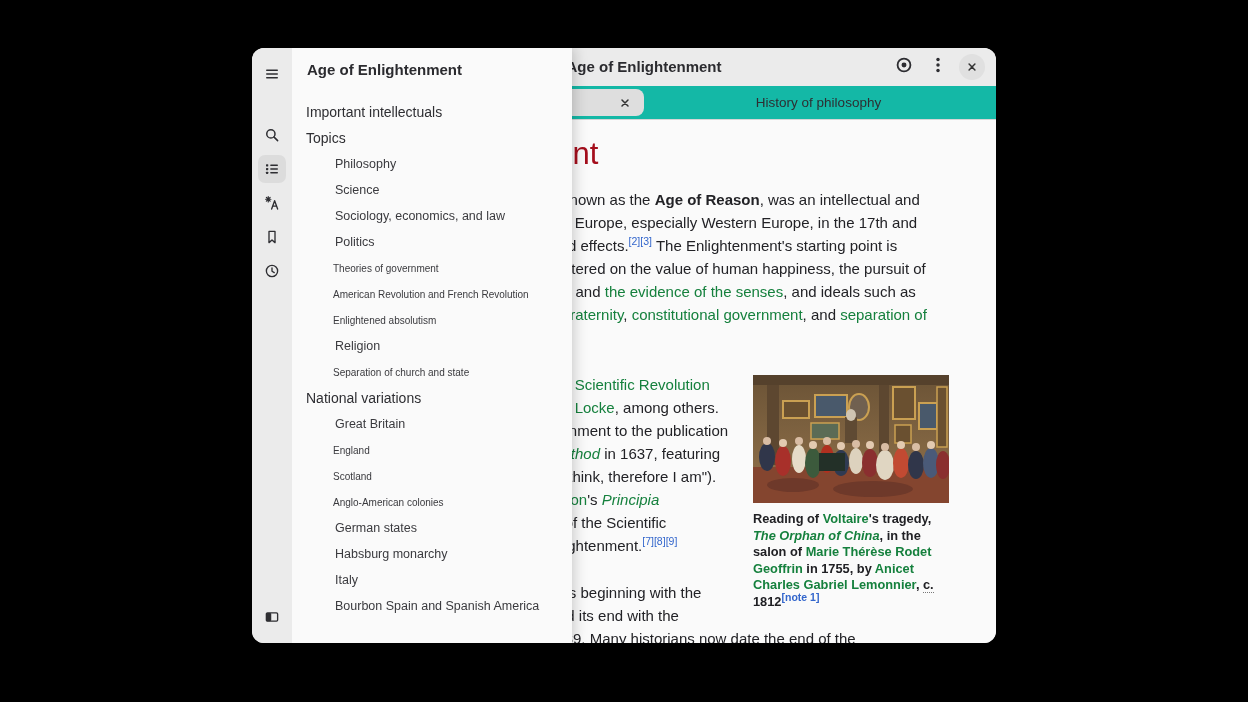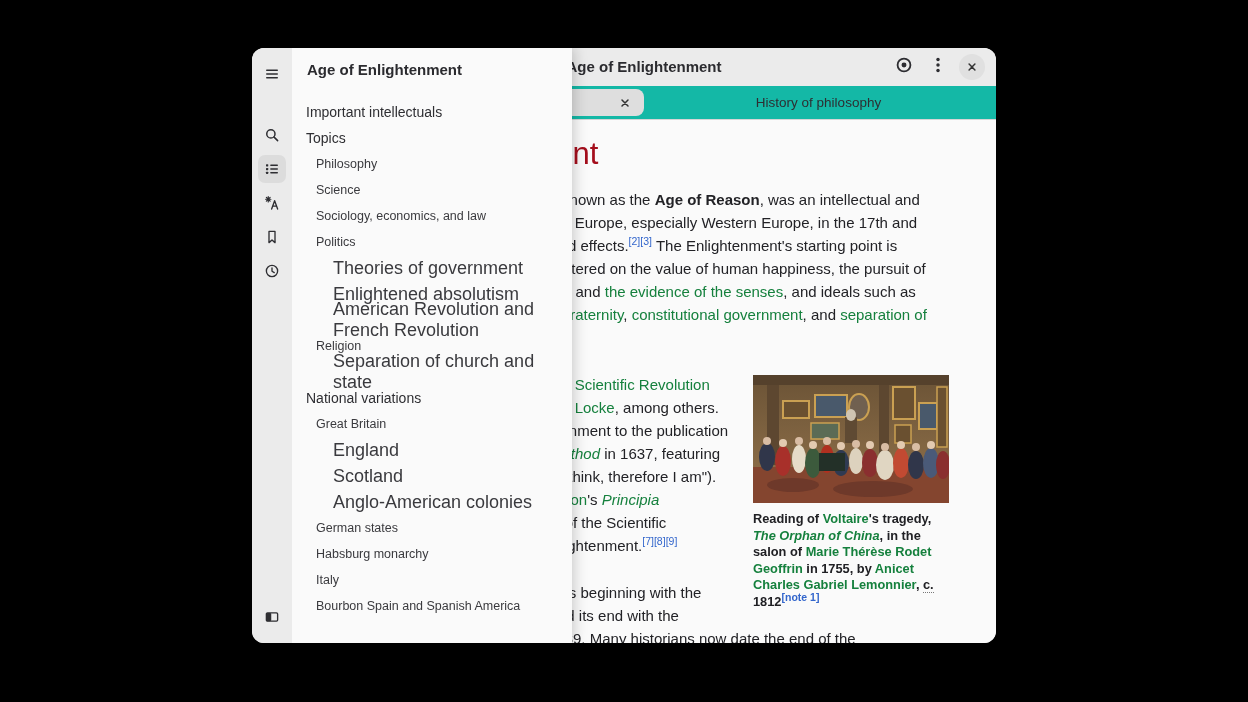--- a/index.html
+++ b/index.html
@@ -52,22 +52,22 @@
   figure.fig svg{display:block;}
   figcaption{margin-top:8px;font-size:12.8px;line-height:16.5px;color:#202024;}
 
   
   .toc-panel{position:absolute;left:40px;top:0;bottom:0;width:280px;background:#fafafa;z-index:5;
     box-shadow:3px 0 12px rgba(0,0,0,.18);padding:13px 0 0 0;}
   .toc-title{padding:0 15px;font-size:15px;font-weight:700;color:#2b2b2f;line-height:18px;}
   .toc-list{margin-top:20px;}
   .toc-item{height:26px;display:flex;align-items:center;color:#3a3a3e;}
   .toc-item.lvl0{padding-left:14px;font-size:14px;color:#2e2e32;}
-  .toc-item.lvl1{padding-left:24px;font-size:12.5px;}
-  .toc-item.lvl2{padding-left:41px;font-size:18px;}
+  .toc-item.lvl1{padding-left:43px;font-size:12.5px;}
+  .toc-item.lvl2{padding-left:41px;font-size:10px;}
 </style>
 </head>
 <body>
 
 <div class="window">
 
   <div class="header">
     <div class="header-title">Age of Enlightenment</div>
     <div class="header-actions">
       <div class="hdr-btn">
@@ -196,24 +196,24 @@
         <div class="toc-item lvl1">
           <span>Sociology, economics, and law</span>
         </div>
         <div class="toc-item lvl1">
           <span>Politics</span>
         </div>
         <div class="toc-item lvl2">
           <span>Theories of government</span>
         </div>
         <div class="toc-item lvl2">
+          <span>American Revolution and French Revolution</span>
+        </div>
+        <div class="toc-item lvl2">
           <span>Enlightened absolutism</span>
-        </div>
-        <div class="toc-item lvl2">
-          <span>American Revolution and French Revolution</span>
         </div>
         <div class="toc-item lvl1">
           <span>Religion</span>
         </div>
         <div class="toc-item lvl2">
           <span>Separation of church and state</span>
         </div>
         <div class="toc-item lvl0">
           <span>National variations</span>
         </div>

